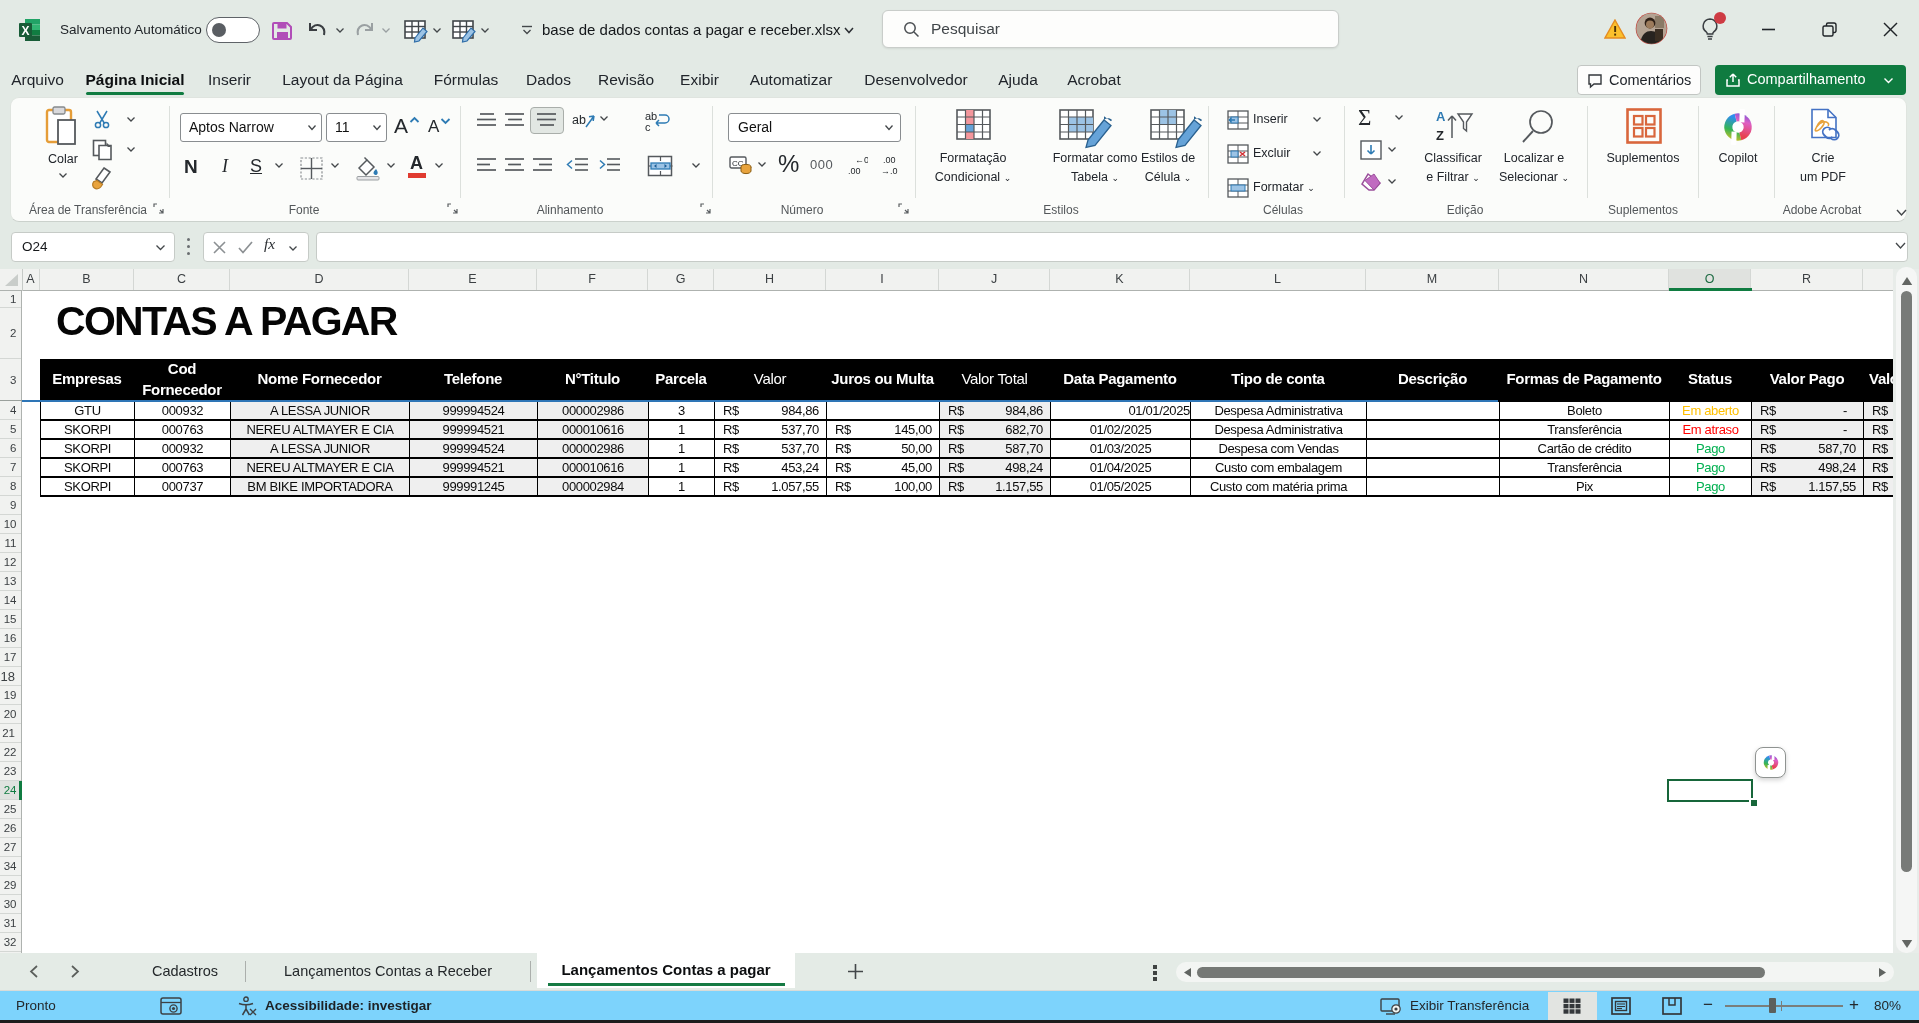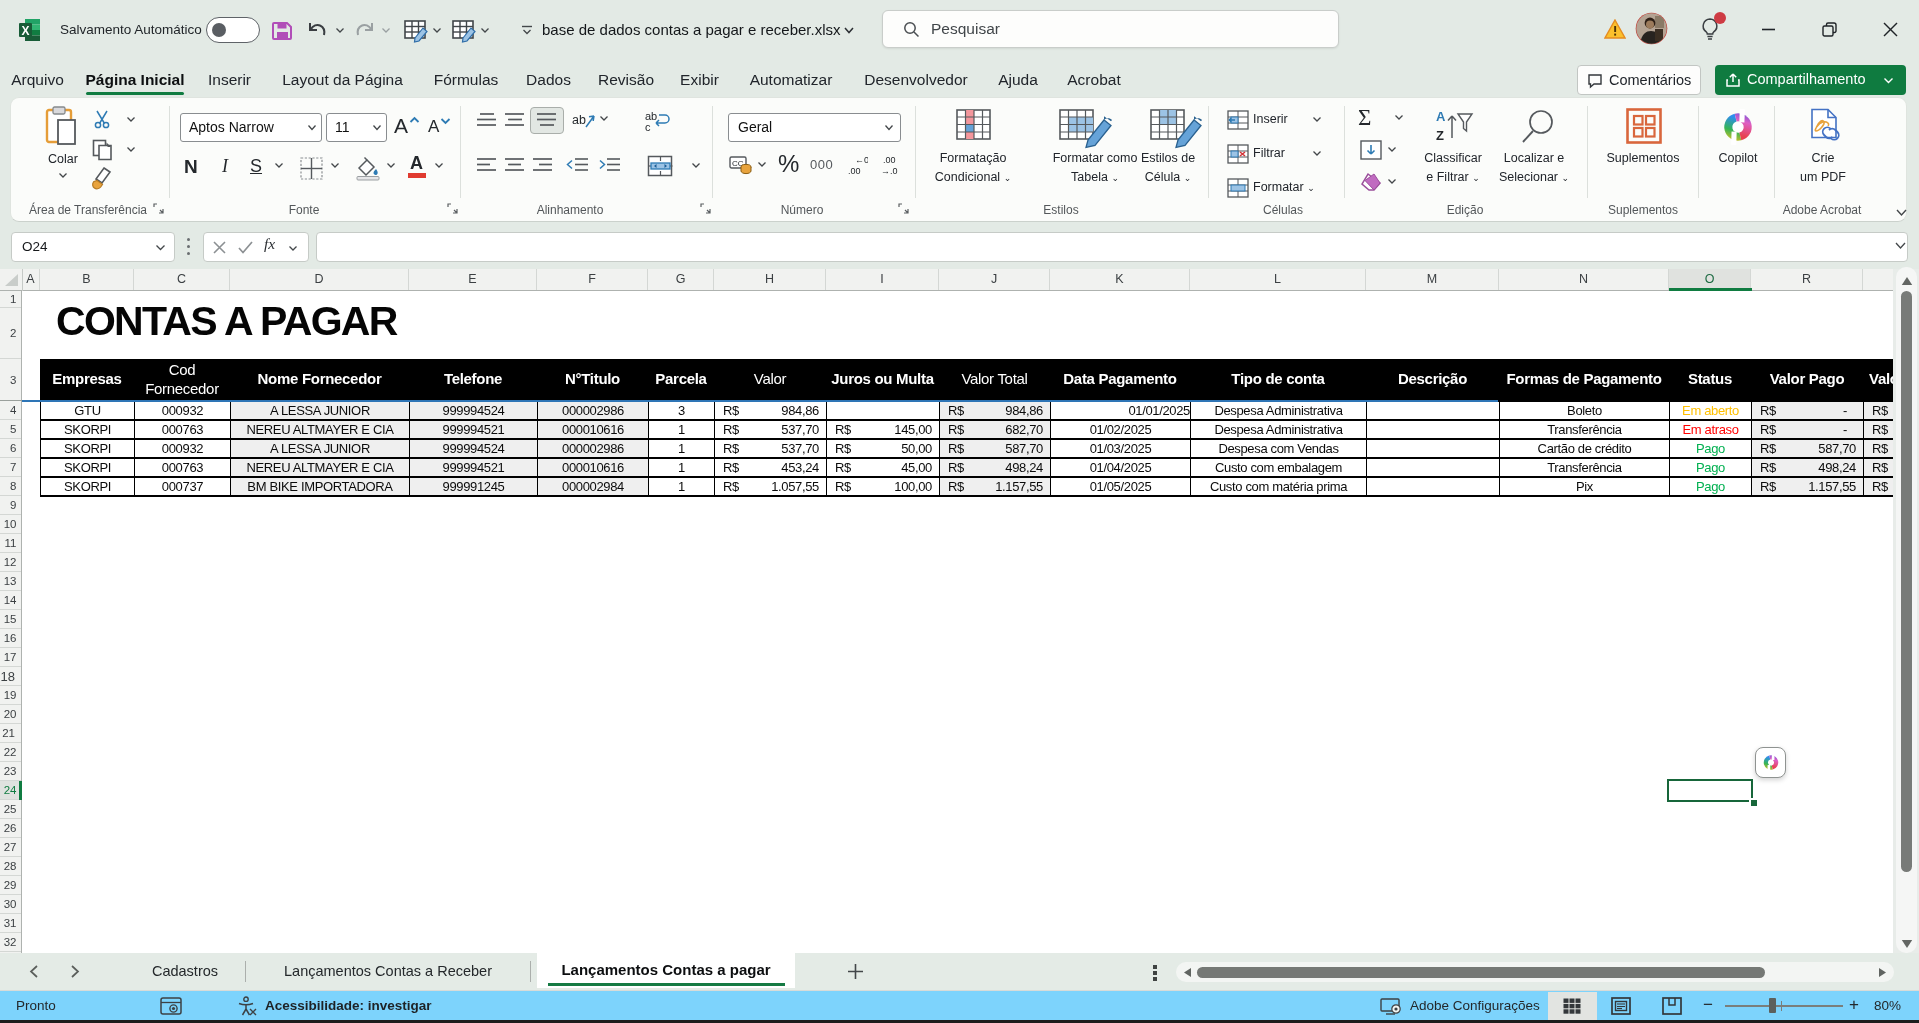--- a/index.html
+++ b/index.html
@@ -410,21 +410,21 @@
       <path d="M1.5 1.5 L5 5 L8.5 1.5" class="chevi"></path>
     </svg>
 <svg class="abs" style="left:1227px;top:44px" width="22" height="20" viewBox="0 0 22 20">
 <rect x="1" y="1" width="20" height="18" fill="#fff" stroke="#55595d" stroke-width="1.3"></rect>
 <line x1="1" y1="7" x2="21" y2="7" stroke="#55595d" stroke-width="1"></line>
 <line x1="1" y1="13" x2="21" y2="13" stroke="#55595d" stroke-width="1"></line>
 <line x1="11" y1="1" x2="11" y2="19" stroke="#55595d" stroke-width="1"></line>
 <rect x="4" y="7" width="7" height="6" fill="#9CC3E5" stroke="#2E7BB4"></rect>
       <path d="M13 8 l5 4 M18 8 l-5 4" stroke="#D13438" stroke-width="1.6"></path>
     </svg>
-<div class="abs" style="left:1253px;top:46px;font-size:12.5px;color:#21252b">Filtrar</div>
+<div class="abs" style="left:1253px;top:46px;font-size:12.5px;color:#21252b">Excluir</div>
 <svg class="abs" style="left:1312px;top:50px" width="10" height="7" viewBox="0 0 10 7">
       <path d="M1.5 1.5 L5 5 L8.5 1.5" class="chevi"></path>
     </svg>
 <svg class="abs" style="left:1227px;top:78px" width="22" height="20" viewBox="0 0 22 20">
 <rect x="1" y="1" width="20" height="18" fill="#fff" stroke="#55595d" stroke-width="1.3"></rect>
 <line x1="1" y1="7" x2="21" y2="7" stroke="#55595d" stroke-width="1"></line>
 <line x1="1" y1="13" x2="21" y2="13" stroke="#55595d" stroke-width="1"></line>
 <line x1="11" y1="1" x2="11" y2="19" stroke="#55595d" stroke-width="1"></line>
 <rect x="4" y="7" width="14" height="6" fill="#9CC3E5" stroke="#2E7BB4"></rect>
     </svg>
@@ -578,39 +578,39 @@
 <div class="abs" style="left:0;top:376px;width:21px;height:19px;border-bottom:1px solid #D4D7D4;font-size:13px;color:#3c4043;text-align:right;padding-right:6px;display:flex;align-items:center;justify-content:flex-end">18</div>
 <div class="abs" style="left:0;top:395px;width:21px;height:19px;border-bottom:1px solid #D4D7D4;font-size:11.5px;color:#3c4043;text-align:right;padding-right:4.5px;display:flex;align-items:center;justify-content:flex-end">19</div>
 <div class="abs" style="left:0;top:414px;width:21px;height:19px;border-bottom:1px solid #D4D7D4;font-size:11.5px;color:#3c4043;text-align:right;padding-right:4.5px;display:flex;align-items:center;justify-content:flex-end">20</div>
 <div class="abs" style="left:0;top:433px;width:21px;height:19px;border-bottom:1px solid #D4D7D4;font-size:11.5px;color:#3c4043;text-align:right;padding-right:6px;display:flex;align-items:center;justify-content:flex-end">21</div>
 <div class="abs" style="left:0;top:452px;width:21px;height:19px;border-bottom:1px solid #D4D7D4;font-size:11.5px;color:#3c4043;text-align:right;padding-right:4.5px;display:flex;align-items:center;justify-content:flex-end">22</div>
 <div class="abs" style="left:0;top:471px;width:21px;height:19px;border-bottom:1px solid #D4D7D4;font-size:11.5px;color:#3c4043;text-align:right;padding-right:4.5px;display:flex;align-items:center;justify-content:flex-end">23</div>
 <div class="abs" style="left:0;top:490px;width:21px;height:19px;background:#E0E2DF;border-bottom:1px solid #D4D7D4;font-size:11.5px;color:#107C41;text-align:right;padding-right:4.5px;display:flex;align-items:center;justify-content:flex-end">24</div>
 <div class="abs" style="left:0;top:509px;width:21px;height:19px;border-bottom:1px solid #D4D7D4;font-size:11.5px;color:#3c4043;text-align:right;padding-right:4.5px;display:flex;align-items:center;justify-content:flex-end">25</div>
 <div class="abs" style="left:0;top:528px;width:21px;height:19px;border-bottom:1px solid #D4D7D4;font-size:11.5px;color:#3c4043;text-align:right;padding-right:4.5px;display:flex;align-items:center;justify-content:flex-end">26</div>
 <div class="abs" style="left:0;top:547px;width:21px;height:19px;border-bottom:1px solid #D4D7D4;font-size:11.5px;color:#3c4043;text-align:right;padding-right:4.5px;display:flex;align-items:center;justify-content:flex-end">27</div>
-<div class="abs" style="left:0;top:566px;width:21px;height:19px;border-bottom:1px solid #D4D7D4;font-size:11.5px;color:#3c4043;text-align:right;padding-right:4.5px;display:flex;align-items:center;justify-content:flex-end">28</div>
+<div class="abs" style="left:0;top:566px;width:21px;height:19px;border-bottom:1px solid #D4D7D4;font-size:11.5px;color:#3c4043;text-align:right;padding-right:4.5px;display:flex;align-items:center;justify-content:flex-end">34</div>
 <div class="abs" style="left:0;top:585px;width:21px;height:19px;border-bottom:1px solid #D4D7D4;font-size:11.5px;color:#3c4043;text-align:right;padding-right:4.5px;display:flex;align-items:center;justify-content:flex-end">29</div>
 <div class="abs" style="left:0;top:604px;width:21px;height:19px;border-bottom:1px solid #D4D7D4;font-size:11.5px;color:#3c4043;text-align:right;padding-right:4.5px;display:flex;align-items:center;justify-content:flex-end">30</div>
 <div class="abs" style="left:0;top:623px;width:21px;height:19px;border-bottom:1px solid #D4D7D4;font-size:11.5px;color:#3c4043;text-align:right;padding-right:4.5px;display:flex;align-items:center;justify-content:flex-end">31</div>
 <div class="abs" style="left:0;top:642px;width:21px;height:19px;border-bottom:1px solid #D4D7D4;font-size:11.5px;color:#3c4043;text-align:right;padding-right:4.5px;display:flex;align-items:center;justify-content:flex-end">32</div>
 <div class="abs" style="left:18.5px;top:490px;width:3px;height:19px;background:#107C41"></div>
 </div>
 <div class="abs" style="left:56px;top:301px;font-size:41px;line-height:41px;font-weight:bold;color:#050505;letter-spacing:-1.7px;white-space:nowrap">CONTAS A PAGAR</div>
 <div class="abs" style="left:40px;top:359px;width:1853px;height:42px;background:#000"></div>
 <div class="abs" style="left:230px;top:401px;width:179px;height:95px;background:#EFEFEF"></div>
 <div class="abs" style="left:409px;top:401px;width:128px;height:95px;background:#EFEFEF"></div>
 <div class="abs" style="left:537px;top:401px;width:111px;height:95px;background:#EFEFEF"></div>
 <div class="abs" style="left:939px;top:401px;width:111px;height:95px;background:#EFEFEF"></div>
 <div class="abs" style="left:1751px;top:401px;width:112px;height:95px;background:#EFEFEF"></div>
 <div class="abs" style="left:1863px;top:401px;width:30px;height:95px;background:#EFEFEF"></div>
 <div class="abs" style="left:40px;top:359px;width:94px;height:40px;text-align:center;color:#fff;font-weight:bold;font-size:15px;letter-spacing:-0.3px;display:flex;flex-direction:column;justify-content:center;white-space:nowrap;overflow:hidden;line-height:1.3">
     <div>Empresas</div>
   </div>
-<div class="abs" style="left:134px;top:359px;width:96px;height:40px;text-align:center;color:#fff;font-weight:normal;font-size:15px;letter-spacing:-0.3px;display:flex;flex-direction:column;justify-content:center;white-space:nowrap;overflow:hidden;line-height:1.3">
+<div class="abs" style="left:134px;top:359px;width:96px;height:40px;text-align:center;color:#fff;font-weight:bold;font-size:15px;letter-spacing:-0.3px;display:flex;flex-direction:column;justify-content:space-between;white-space:nowrap;overflow:hidden;line-height:1.3">
     <div>Cod</div>
     <div>Fornecedor</div>
   </div>
 <div class="abs" style="left:230px;top:359px;width:179px;height:40px;text-align:center;color:#fff;font-weight:bold;font-size:15px;letter-spacing:-0.3px;display:flex;flex-direction:column;justify-content:center;white-space:nowrap;overflow:hidden;line-height:1.3">
     <div>Nome Fornecedor</div>
   </div>
 <div class="abs" style="left:409px;top:359px;width:128px;height:40px;text-align:center;color:#fff;font-weight:bold;font-size:15px;letter-spacing:-0.3px;display:flex;flex-direction:column;justify-content:center;white-space:nowrap;overflow:hidden;line-height:1.3">
     <div>Telefone</div>
   </div>
 <div class="abs" style="left:537px;top:359px;width:111px;height:40px;text-align:center;color:#fff;font-weight:bold;font-size:15px;letter-spacing:-0.3px;display:flex;flex-direction:column;justify-content:center;white-space:nowrap;overflow:hidden;line-height:1.3">
@@ -879,21 +879,21 @@
 <path d="M3 7.5 c4.5 1.6 9.5 1.6 14 0 M10 9 v4 M10 13 l-3.5 6 M10 13 l3.5 6" fill="none" stroke="#3d4144" stroke-width="1.5"></path>
 <path d="M14 13 l6 6 M20 13 l-6 6" stroke="#3d4144" stroke-width="1.4"></path>
 </svg>
 <div class="abs" style="left:265px;top:0;height:29px;line-height:29px;font-size:13.5px;font-weight:bold;color:#1e2225">Acessibilidade: investigar</div>
 <svg class="abs" style="left:1380px;top:7px" width="24" height="17" viewBox="0 0 24 17">
 <rect x="1" y="1" width="18" height="12" rx="1" fill="none" stroke="#3d4144" stroke-width="1.4"></rect>
 <path d="M6 16 h9" stroke="#3d4144" stroke-width="1.4"></path>
 <circle cx="16" cy="11" r="4.2" fill="#F2F4F1" stroke="#3d4144" stroke-width="1.2"></circle>
 <circle cx="16" cy="11" r="1.6" fill="#3d4144"></circle>
 </svg>
-<div class="abs" style="left:1410px;top:0;height:29px;line-height:29px;font-size:13.5px;color:#24282b">Adobe Configurações</div>
+<div class="abs" style="left:1410px;top:0;height:29px;line-height:29px;font-size:13.5px;color:#24282b">Exibir Transferência</div>
 <div class="abs" style="left:1548px;top:1px;width:49px;height:28px;background:#E2E4E1"></div>
 <svg class="abs" style="left:1563px;top:7px" width="18" height="16" viewBox="0 0 18 16">
 <rect x="0.5" y="0.5" width="5" height="4.4" fill="#33373a"></rect>
       <rect x="6.5" y="0.5" width="5" height="4.4" fill="#33373a"></rect>
       <rect x="12.5" y="0.5" width="5" height="4.4" fill="#33373a"></rect>
 <rect x="0.5" y="5.9" width="5" height="4.4" fill="#33373a"></rect>
       <rect x="6.5" y="5.9" width="5" height="4.4" fill="#33373a"></rect>
       <rect x="12.5" y="5.9" width="5" height="4.4" fill="#33373a"></rect>
 <rect x="0.5" y="11.3" width="5" height="4.4" fill="#33373a"></rect>
       <rect x="6.5" y="11.3" width="5" height="4.4" fill="#33373a"></rect>

